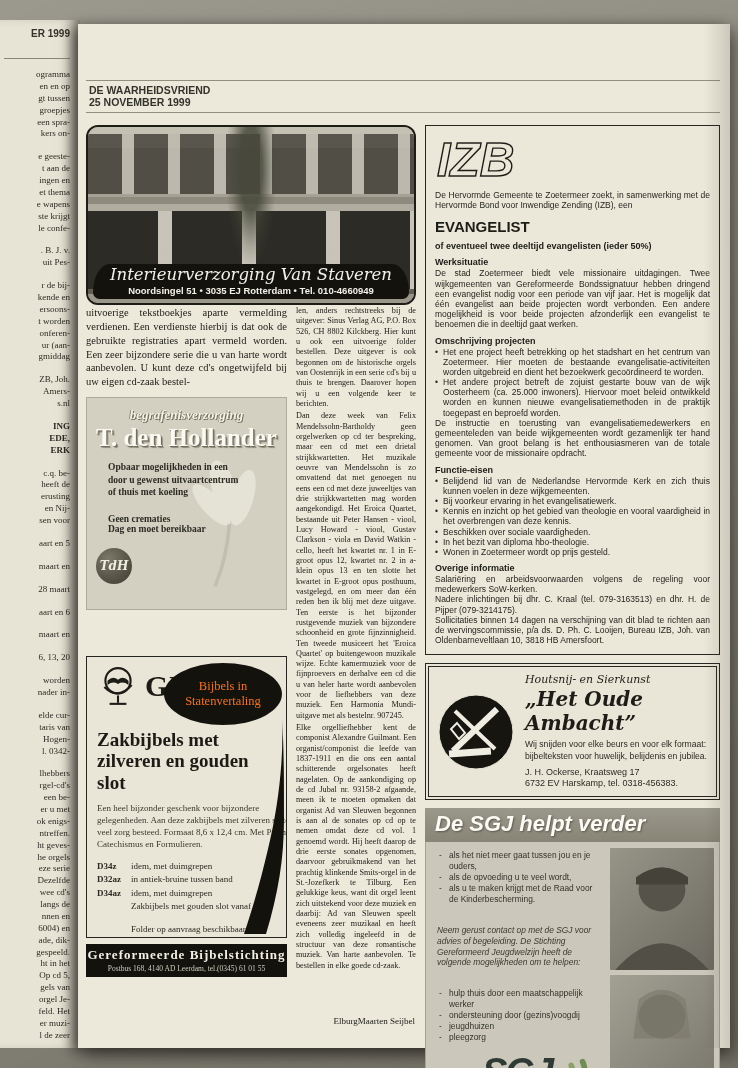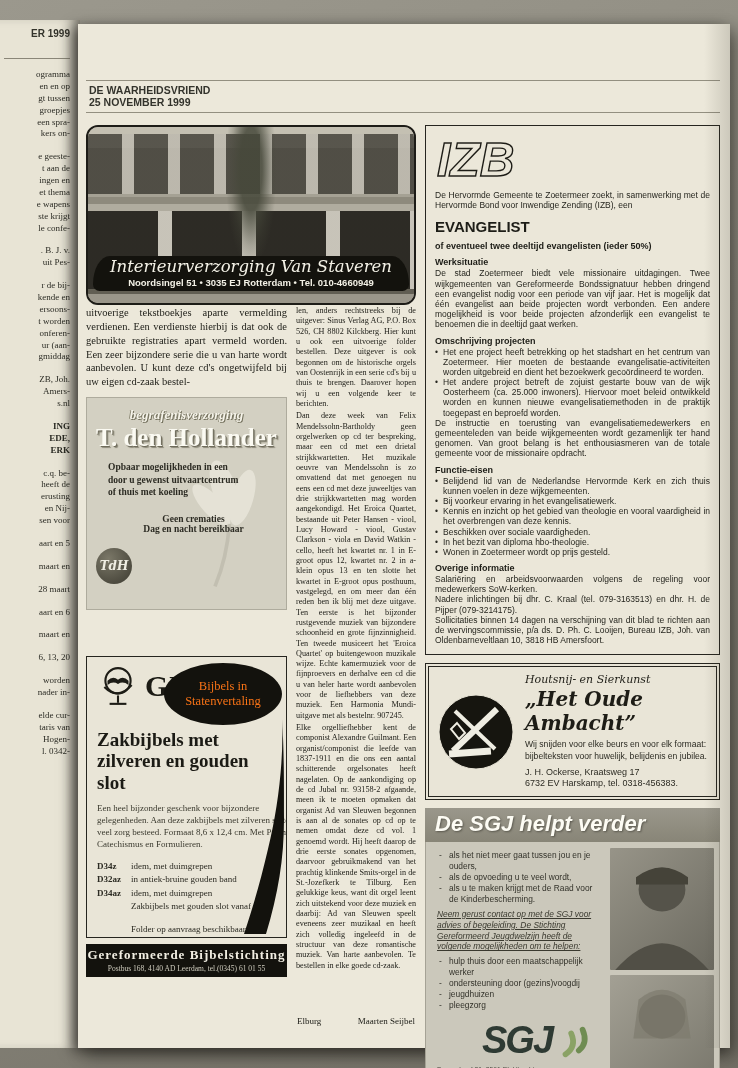--- a/index.html
+++ b/index.html
@@ -34,45 +34,45 @@
   .ad-staveren{height:176px;border:2px solid #1d1c17;border-radius:12px;position:relative;
                overflow:hidden;background:#b7b3a6;}
   .storefront{position:absolute;inset:0;
      background:linear-gradient(#c4c0b2 0 12%,#a5a194 12% 40%,#8e8a7d 40% 44%,#b0ac9f 44% 48%,#615e53 48% 95%,#9a968a 95% 100%);}
   .storefront .windows-top{position:absolute;top:4%;left:0;right:0;height:34%;
      background:repeating-linear-gradient(90deg,rgba(52,50,43,.75) 0 34px,rgba(190,186,175,.9) 34px 46px);}
   .storefront .windows-shop{position:absolute;top:48%;left:0;right:0;height:44%;
      background:repeating-linear-gradient(90deg,rgba(36,34,29,.85) 0 70px,rgba(205,201,190,.95) 70px 84px);}
   .storefront .tree{position:absolute;left:42%;top:0;width:16%;height:80%;
      background:radial-gradient(ellipse at 50% 30%,rgba(70,72,58,.85) 0 30%,rgba(70,72,58,.25) 55%,transparent 70%);}
-  .staveren-caption{position:absolute;left:5px;right:5px;bottom:12px;background:#13120d;
+  .staveren-caption{position:absolute;left:5px;right:5px;bottom:4px;background:#13120d;
      border-radius:26px 26px 10px 10px / 44px 44px 10px 10px;text-align:center;padding:1px 0 3px;z-index:2;}
   .staveren-script{font:italic 16.5px "DejaVu Serif",serif;color:#f3f1e6;}
   .staveren-addr{font:bold 9.5px "Liberation Sans",sans-serif;color:#f3f1e6;margin-top:1px;}
 
   .text-row{display:flex;gap:9px;margin-top:1px;}
   .col-a{width:201px;flex:none;}
   .col-b{flex:1;min-width:0;height:726px;display:flex;flex-direction:column;}
   .lead{font:10.5px/1.32 "Liberation Serif",serif;text-align:justify;}
   .colb-clip{flex:1;overflow:hidden;}
   .colb-clip p{margin:0 0 2px;font:8.2px/1.26 "Liberation Serif",serif;text-align:justify;}
-  .sig{display:flex;justify-content:space-between;font:9px "Liberation Serif",serif;padding:3px 1px 6px;}
+  .sig{display:flex;justify-content:flex-end;font:9px "Liberation Serif",serif;padding:3px 1px 6px;}
 
   
   .ad-hollander{margin-top:8px;height:213px;position:relative;background:#d3d0c2;overflow:hidden;
                 box-shadow:inset 0 0 0 1px #aeab9d;padding:10px 8px 6px;box-sizing:border-box;text-align:center;}
   .lily{position:absolute;right:0;top:52px;width:120px;height:150px;z-index:0;}
   .bh-top{position:relative;z-index:1;font:bold italic 13px "Liberation Serif",serif;color:#f6f4ea;
           text-shadow:1px 1px 0 #75story;text-shadow:1px 1px 0 #75725f,-1px 0 0 #8f8c79;}
   .bh-name{position:relative;z-index:1;font:bold 25px "Liberation Serif",serif;color:#fbfaf2;
            text-shadow:1px 1px 0 #6f6c5c,2px 2px 1px #8b8878;margin-top:1px;}
   .bh-body{position:relative;z-index:1;font:bold 9.5px/1.3 "Liberation Serif",serif;color:#2c2b23;
            margin-top:9px;text-align:left;padding-left:14px;white-space:pre-line;}
   .bh-line{position:relative;z-index:1;font:bold 9.5px "Liberation Serif",serif;color:#2c2b23;
-           text-align:center;padding-left:14px;}
+           text-align:left;padding-left:14px;}
   .bh-gap{height:16px;}
   .bh-bottom{position:relative;z-index:1;display:flex;align-items:flex-end;gap:8px;margin-top:14px;padding-left:2px;}
   .monogram{width:36px;height:36px;border-radius:50%;flex:none;
             background:radial-gradient(circle at 35% 30%,#7b7868,#3c3a30);display:flex;align-items:center;justify-content:center;
             font:bold italic 12px "DejaVu Serif",serif;color:#efede2;}
   .bh-addr{font:bold 9px/1.3 "Liberation Serif",serif;color:#2c2b23;text-align:left;}
 
   
   .ad-gbs{margin-top:46px;border:1px solid #26251f;background:#e9e5d7;position:relative;overflow:hidden;
           padding:8px 8px 0 10px;box-sizing:border-box;height:282px;}
@@ -117,21 +117,21 @@
   .ad-sgj{margin-top:8px;background:#cbc8bb;position:relative;height:322px;overflow:hidden;
           box-shadow:inset 0 0 0 1px #a5a295;}
   .sgj-title{font:bold italic 22px "Liberation Sans",sans-serif;color:#fdfcf4;
              background:linear-gradient(#9a978b,#888577);padding:3px 10px 5px;
              text-shadow:1px 1px 2px rgba(50,48,40,.55);}
   .sgj-cols{display:flex;}
   .sgj-left{flex:1;padding:8px 4px 0 12px;min-width:0;}
   .sgj-right{width:104px;flex:none;padding:6px 6px 0 4px;display:flex;flex-direction:column;gap:5px;}
   .dash{display:flex;font:8.4px/1.3 "Liberation Sans",sans-serif;color:#33322a;}
   .dash::before{content:"-";flex:none;width:10px;padding-left:2px;}
-  .sgj-mid{font:italic 8.4px/1.3 "Liberation Sans",sans-serif;color:#3a392f;margin:4px 0;text-decoration:underline;}
+  .sgj-mid{font:italic 8.4px/1.3 "Liberation Sans",sans-serif;color:#3a392f;margin:20px 0;}
   .sgj-logoblock{display:flex;align-items:center;gap:4px;margin-top:8px;}
   .sgj-logotext{font:bold italic 38px "Liberation Sans",sans-serif;color:#2e3a33;letter-spacing:-2px;margin-left:45px;}
   .sgj-contact{font:6.8px/1.45 "Liberation Sans",sans-serif;color:#4b4a41;margin-top:3px;}
   .photo{border-radius:1px;position:relative;overflow:hidden;background:linear-gradient(135deg,#979488,#6c6a60);}
   .photo svg{position:absolute;inset:0;width:100%;height:100%;}
   .photo.p1{height:122px;}
   .photo.p2{height:122px;background:linear-gradient(135deg,#a3a094,#77756a);}
 </style>
 </head>
 <body>
@@ -178,20 +178,43 @@
     <div class="edge-block">28 maart</div>
     <div class="edge-block">aart en 6</div>
     <div class="edge-block">maart en</div>
     <div class="edge-block">6, 13, 20</div>
     <div class="edge-block">worden
 nader in-</div>
     <div class="edge-block">elde cur-
 taris van
 Hogen-
 l. 0342-</div>
+    <div class="edge-block">lhebbers
+rgel-cd's
+een be-
+er u met
+ok enigs-
+ntreffen.
+ht geves-
+he orgels
+eze serie
+Dezelfde
+wee cd's
+langs de
+nnen en
+6004) en
+ade, dik-
+gespeeld.
+ht in het
+Op cd 5,
+gels van
+orgel Je-
+feld. Het
+er muzi-
+l de zeer</div>
   </div>
 
   <div class="main-page">
 
     <div class="page-header">
       <span>DE WAARHEIDSVRIEND</span>
       <span>25 NOVEMBER 1999</span>
     </div>
 
     <div class="content">
@@ -224,21 +247,21 @@
                 </g>
                 <path d="M52 60 Q50 88 40 112" stroke="#b7b4a5" stroke-width="3" fill="none" opacity="0.6"></path>
               </svg>
               <div class="bh-top">begrafenisverzorging</div>
               <div class="bh-name">T. den Hollander</div>
               <div class="bh-body">Opbaar mogelijkheden in een
 door u gewenst uitvaartcentrum
 of thuis met koeling</div>
               <div class="bh-gap"></div>
               <div class="bh-line">Geen crematies</div>
-              <div class="bh-line">Dag en nacht bereikbaar</div>
+              <div class="bh-line">Dag en moet bereikbaar</div>
               <div class="bh-bottom">
                 <div class="monogram">TdH</div>
               </div>
             </div>
 
             <div class="ad-gbs">
               <div class="gbs-toprow">
                 <svg width="42" height="42" viewBox="0 0 40 40">
                   <circle cx="20" cy="15" r="12" fill="none" stroke="#1d1c16" stroke-width="2"></circle>
                   <path d="M10 15 Q15 10 20 14 Q25 10 30 15 L30 19 Q25 15 20 18 Q15 15 10 19 Z" fill="#1d1c16"></path>
@@ -261,21 +284,21 @@
               </div>
               <div class="gbs-intro">Een heel bijzonder geschenk voor bijzondere gelegenheden. Aan deze zakbijbels met zilveren sloten is veel zorg besteed. Formaat 8,6 x 12,4 cm. Met Psalmen, Catechismus en Formulieren.</div>
               <div class="gbs-table">
                 <div class="gbs-row">
                   <span class="code">D34z</span>
                   <span class="desc">idem, met duimgrepen</span>
 
                 </div>
                 <div class="gbs-row">
                   <span class="code">D32az</span>
-                  <span class="desc">in antiek-bruine gouden band</span>
+                  <span class="desc">in antiek-bruine tussen band</span>
 
                 </div>
                 <div class="gbs-row">
                   <span class="code">D34az</span>
                   <span class="desc">idem, met duimgrepen</span>
 
                 </div>
                 <div class="gbs-row">
                   <span class="code"></span>
                   <span class="desc">Zakbijbels met gouden slot vanaf</span>

